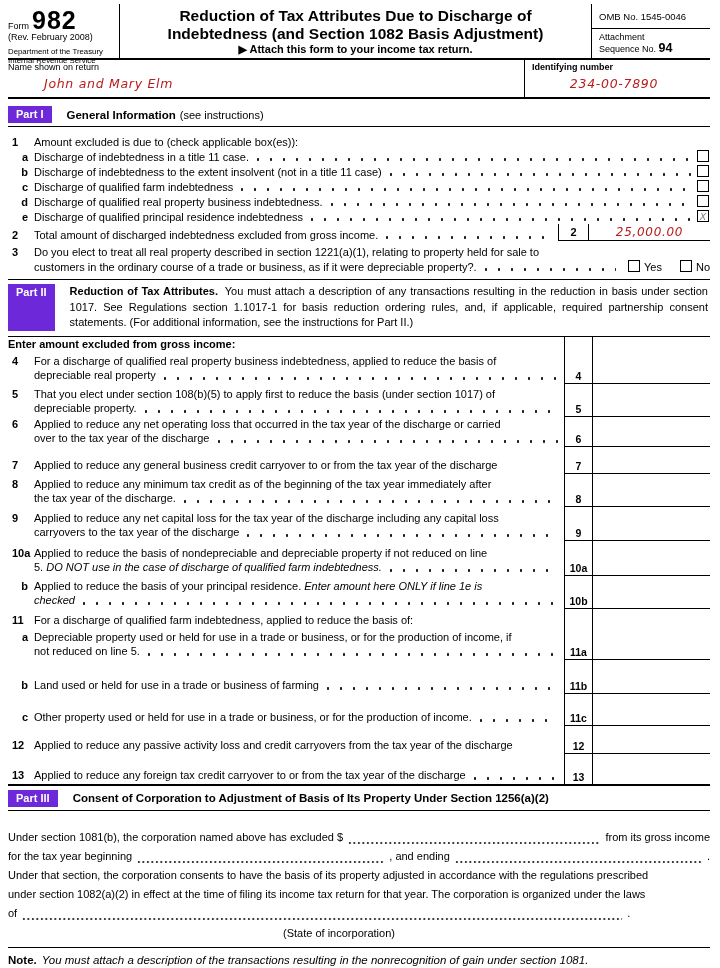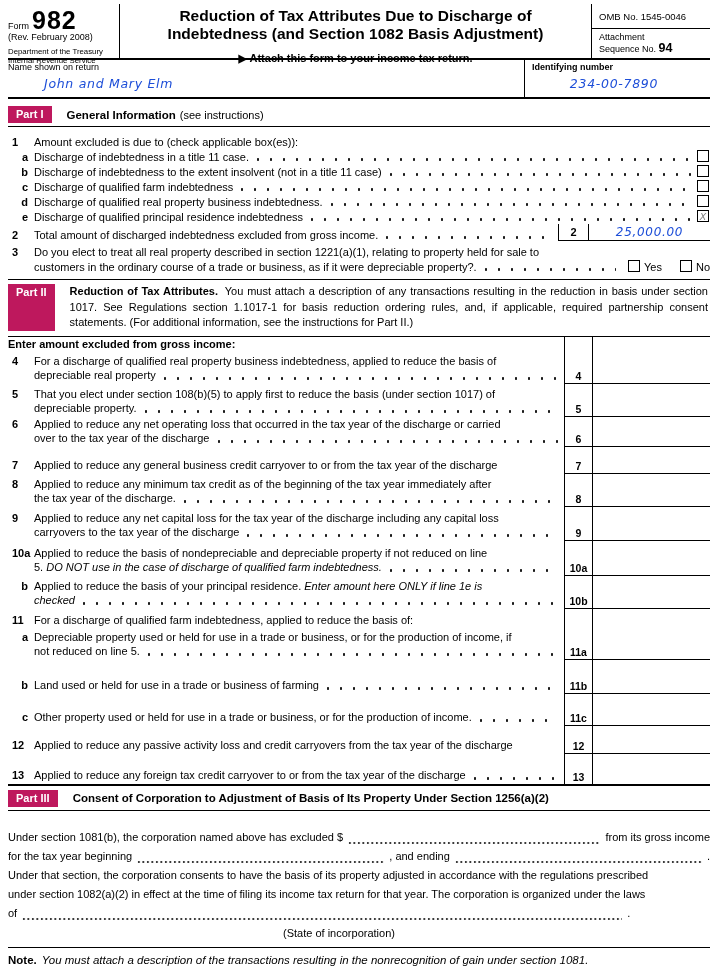--- a/index.html
+++ b/index.html
@@ -16,38 +16,38 @@
   
   .hdr { display: flex; border-bottom: 2px solid #000; height: 56px; }
   .hdr-left { width: 112px; border-right: 1.5px solid #000; padding-top: 2px; flex: none; }
   .form-word { font-size: 9px; }
   .form-no { font-size: 25px; font-weight: bold; letter-spacing: 1px; }
   .rev { font-size: 9px; margin-top: -3px; }
   .dept { font-size: 7.8px; line-height: 9px; margin-top: 5px; }
   .hdr-mid { flex: 1; text-align: center; border-right: 1.5px solid #000;
     display: flex; flex-direction: column; justify-content: space-between; padding: 3px 4px 5px; }
   .title { font-weight: bold; font-size: 15.5px; line-height: 18px; }
-  .attach { font-weight: bold; font-size: 11px; margin-top: 9px; }
+  .attach { font-weight: bold; font-size: 11px; }
   .hdr-right { width: 118px; flex: none; display: flex; flex-direction: column; }
   .omb { font-size: 9.5px; padding: 7px 0 0 7px; flex: 1; }
   .attseq { border-top: 1.5px solid #000; font-size: 9px; line-height: 11px; padding: 3px 0 3px 7px; }
   .seq-no { font-weight: bold; font-size: 12.5px; }
 
   
   .name-row { display: flex; height: 39px; border-bottom: 2.5px solid #000; }
   .name-cell { flex: 1; padding-top: 2px; }
   .id-cell { width: 186px; flex: none; border-left: 1px solid #000; padding: 2px 0 0 7px; }
   .flabel { font-size: 9px; }
-  .hand { font-family: "DejaVu Sans", sans-serif; font-style: italic; color: #1d4ed8; letter-spacing: .7px; }
+  .hand { font-family: "DejaVu Sans", sans-serif; font-style: italic; color: #b91c1c; letter-spacing: .7px; }
   .name-val { font-size: 12.5px; padding-left: 36px; margin-top: 4px; }
   .id-val { font-size: 12.5px; text-align: center; margin-top: 4px; padding-right: 14px; }
 
   
   .pbar { display: flex; align-items: center; margin-top: 7px; }
-  .badge { background: #be185d; color: #fff; font-weight: bold; font-size: 11px; padding: 2px 8px 3px; margin-right: 15px; flex: none; }
+  .badge { background: #6d28d9; color: #fff; font-weight: bold; font-size: 11px; padding: 2px 8px 3px; margin-right: 15px; flex: none; }
   .ptitle { font-weight: bold; font-size: 11.5px; }
   .pnote { margin-left: 4px; text-align: center; }
   .rule { border-bottom: 1px solid #000; margin-top: 3px; }
 
   
   .ln { width: 20px; margin-right: 6px; font-weight: bold; flex: none; padding-left: 4px; }
   .ln.letter { text-align: right; padding-left: 0; }
   .dots { flex: 1; min-width: 0; height: 11px; align-self: flex-end; margin: 0 6px 1px 7px;
     background-image: radial-gradient(circle at 2px 8.5px, #1a1a1a 1.05px, transparent 1.5px);
     background-size: 13px 11px; background-repeat: repeat-x; }

